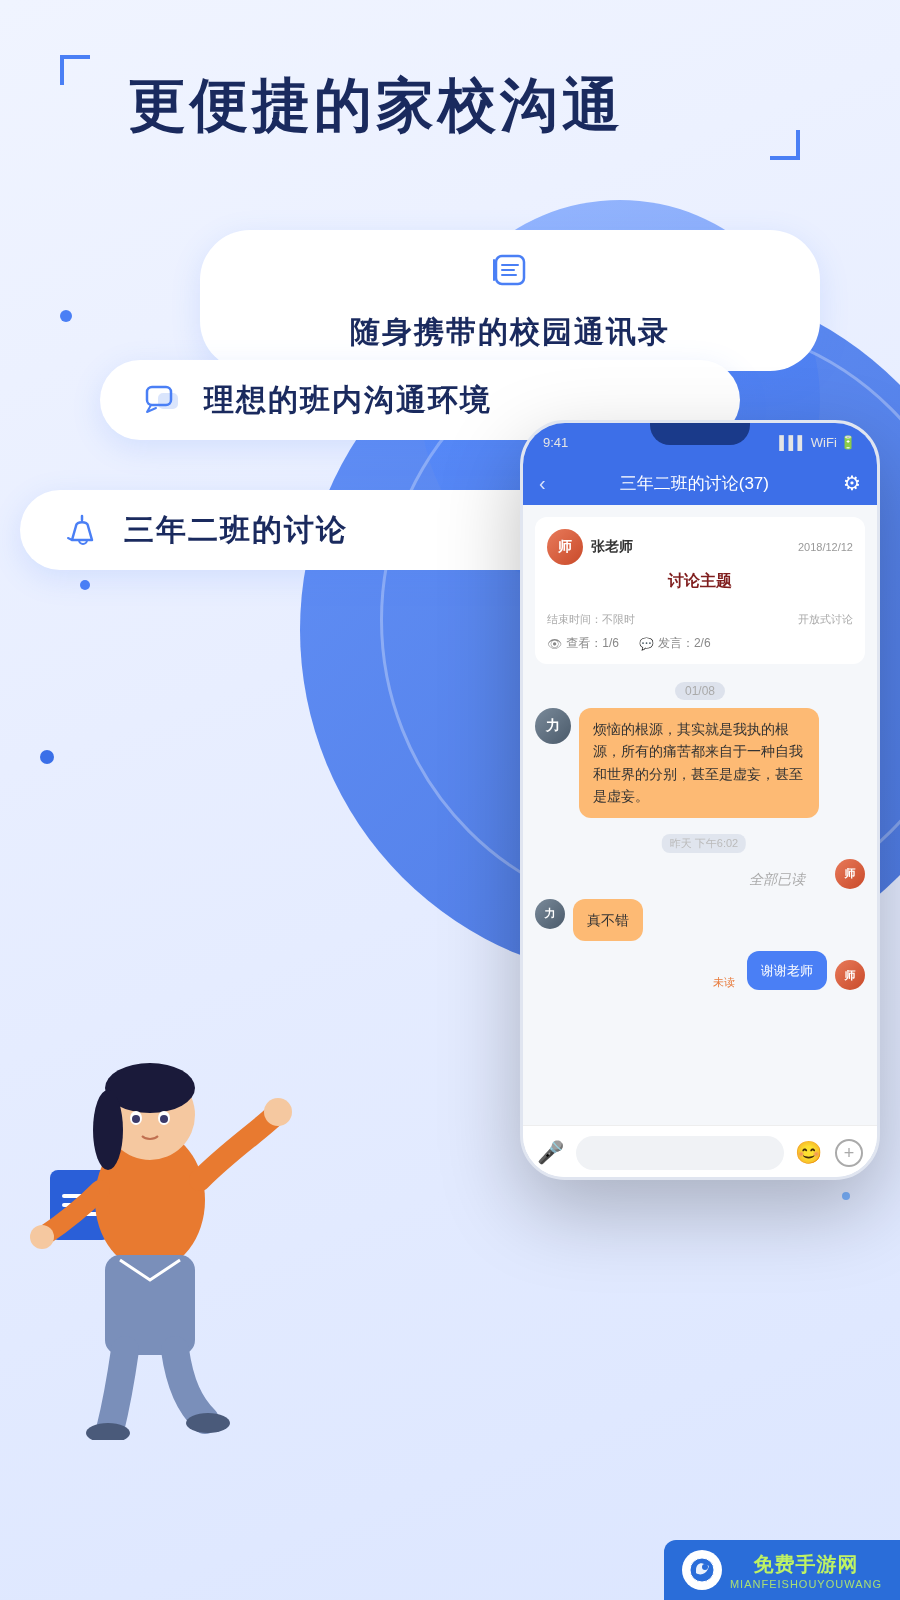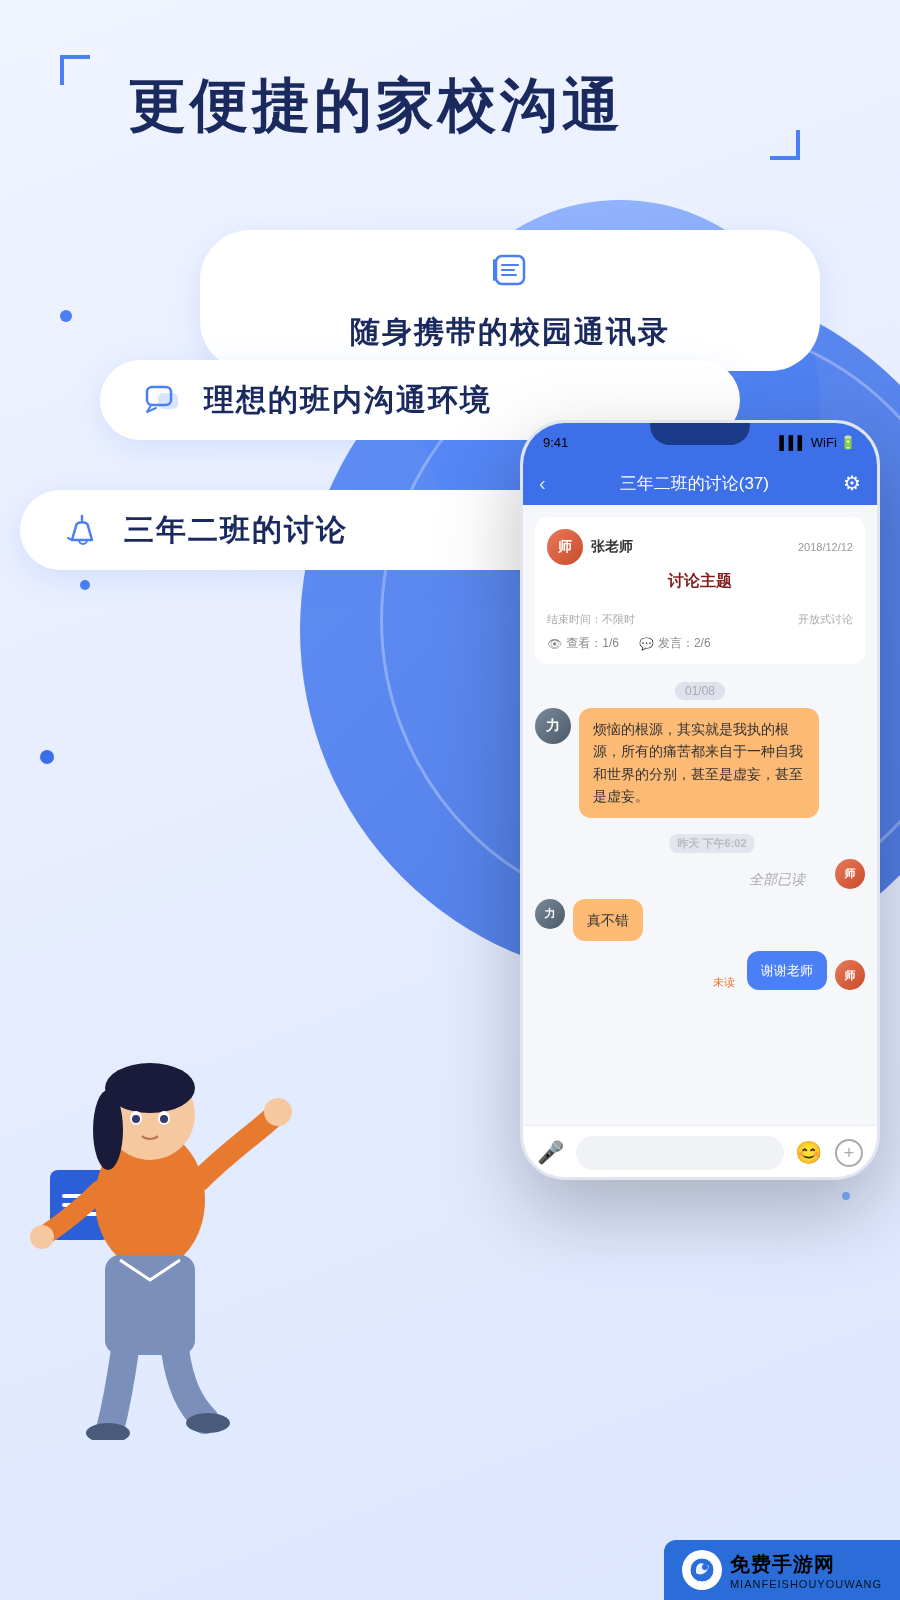--- a/index.html
+++ b/index.html
@@ -137,21 +137,21 @@
     }
 
     
     .phone-status-bar {
       background: #3d6fe8;
       height: 38px;
       display: flex;
       align-items: center;
       justify-content: space-between;
       padding: 0 20px;
-      color: #000000;
+      color: #e5e5e5;
       font-size: 13px;
     }
     .phone-notch {
       position: absolute;
       top: 0;
       left: 50%;
       transform: translateX(-50%);
       width: 100px;
       height: 22px;
       background: #1a3a8a;
@@ -262,29 +262,28 @@
       line-height: 1.5;
       max-width: 200px;
     }
     .read-status { font-size: 14px; color: #aaa; align-self: flex-end; margin-right: 22px; font-style: italic; }
     .unread-label { font-size: 11px; color: #e87a3a; align-self: flex-end; margin-right: 4px; }
 
     .time-label {
       text-align: center;
       font-size: 11px;
       color: #bbb;
-      margin: 6px 12px;
+      margin: 6px 4px;
       background: #e0e5ee;
       border-radius: 8px;
       padding: 2px 8px;
       display: inline-block;
       position: relative;
       left: 50%;
       transform: translateX(-50%);
-      font-weight: bold;
     }
 
     
     .chat-input-bar {
       background: white;
       padding: 10px 14px;
       display: flex;
       align-items: center;
       gap: 12px;
       border-top: 1px solid #eee;
@@ -356,21 +355,21 @@
     .watermark-logo {
       width: 40px;
       height: 40px;
       background: white;
       border-radius: 50%;
       display: flex;
       align-items: center;
       justify-content: center;
     }
     .watermark-logo svg { width: 28px; height: 28px; }
-    .watermark-text { color: #000000; }
+    .watermark-text { color: #bef264; text-align: center; }
     .watermark-main { font-size: 20px; font-weight: 700; letter-spacing: 1px; }
     .watermark-sub { font-size: 11px; letter-spacing: 1px; opacity: 0.85; }
 
     
     .person-svg { width: 100%; height: 100%; }
   </style>
 </head>
 <body>
 
 <div class="bg-circle-large"></div>

